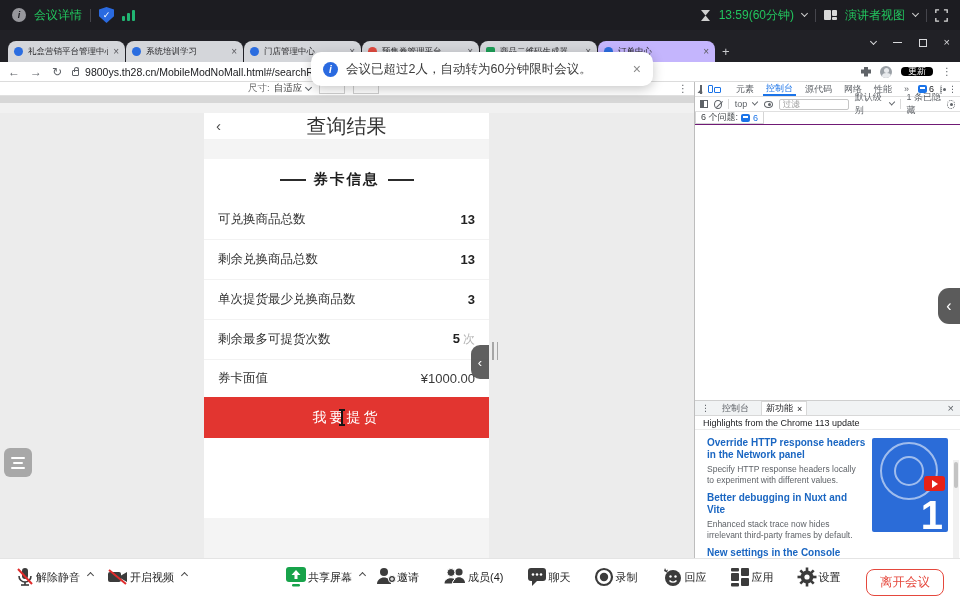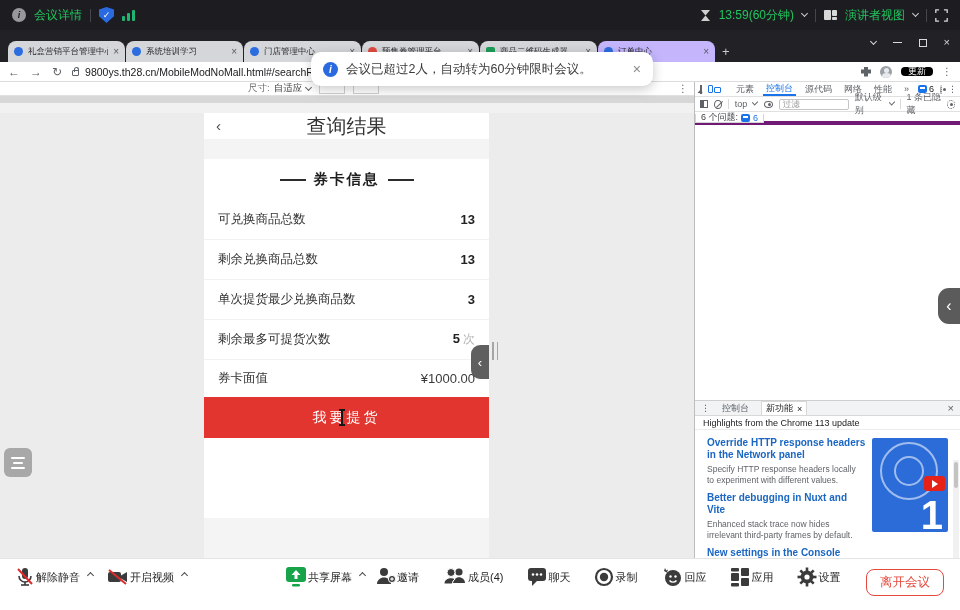--- a/index.html
+++ b/index.html
@@ -110,21 +110,21 @@
   .dt-tabbar{height:15px}
   .dt-tab{padding:0 3px;height:100%;display:flex;align-items:center;white-space:nowrap;color:#5f6368}
   .dt-tab.active{color:#1a73e8;border-bottom:2px solid #1a73e8}
   .vsep{width:1px;height:10px;background:#dadada}
   .mini-badge{display:inline-flex;align-items:center;gap:2px}
   .mb-sq{width:9px;height:8px;background:#1a73e8;border-radius:2px;position:relative}
   .mb-sq:before{content:"";position:absolute;left:2px;top:2px;width:5px;height:2px;background:#fff}
   .dt-cbar{height:15px}
   .flt{flex:1;height:11px;border:1px solid #c5c5c5;border-radius:2px;font-size:8.5px;padding:0 3px;color:#333;min-width:70px}
   .flt::placeholder{color:#9a9a9a}
-  .dt-issues{height:13px;border-bottom:4px solid #701a75}
+  .dt-issues{height:13px;border-bottom:1px solid #701a75}
   .issue-box{display:inline-flex;align-items:center;gap:3px;border:1px solid #d5d5d5;border-top:none;height:100%;
     padding:0 5px;background:#fff;color:#3c4043}
   .dt-console{height:270px;background:#fff}
   .gearico{width:9px;height:9px;border:1.5px dotted #5f6368;border-radius:50%;position:relative}
   .gearico:before{content:"";position:absolute;left:2px;top:2px;width:3px;height:3px;border-radius:50%;background:#5f6368}
   .eyeico{width:11px;height:7px;border:1.2px solid #5f6368;border-radius:50%;position:relative}
   .eyeico:before{content:"";position:absolute;left:3px;top:1px;width:3px;height:3px;border-radius:50%;background:#5f6368}
   .clearico{width:9px;height:9px;border:1.2px solid #5f6368;border-radius:50%;position:relative}
   .clearico:before{content:"";position:absolute;left:-0.5px;top:3.2px;width:9px;height:1.2px;background:#5f6368;transform:rotate(-45deg)}
   .panelico{width:10px;height:8px;border:1.2px solid #5f6368;position:relative}

